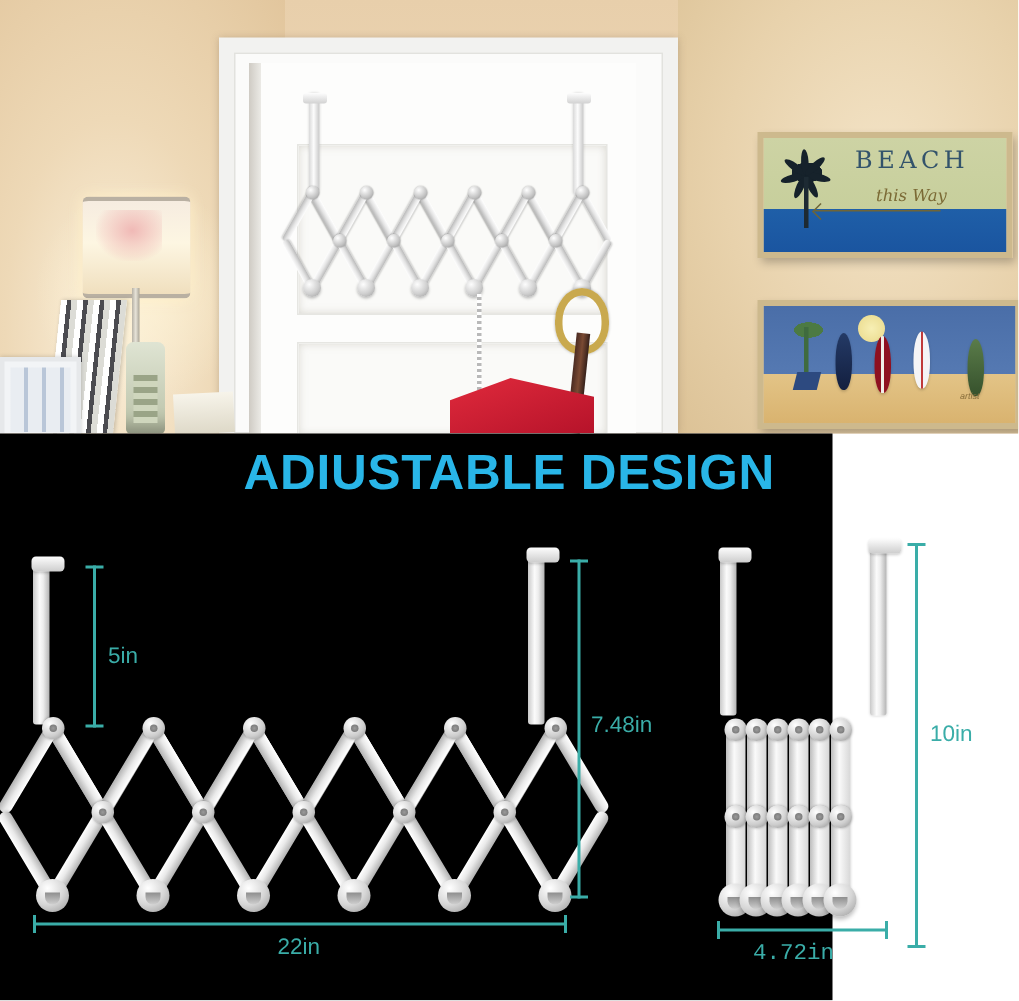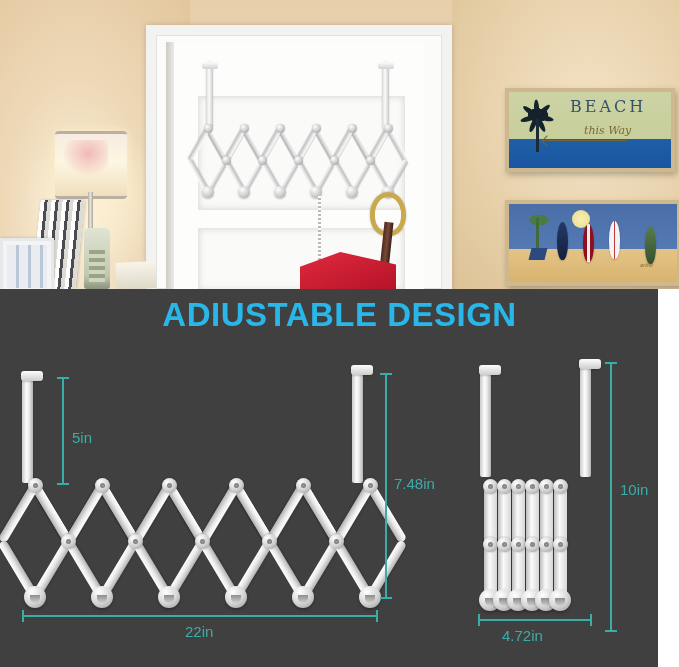--- a/index.html
+++ b/index.html
@@ -113,21 +113,21 @@
   .ppalm-trunk{position:absolute;left:536px;top:218px;width:3px;height:38px;background:#3f6b3f;}
   .ppalm-top{position:absolute;left:524px;top:212px;width:30px;height:16px;
      background:radial-gradient(ellipse,#4c7a43 0 45%,transparent 46%);}
   .chair{position:absolute;left:530px;top:248px;width:16px;height:12px;
      background:#2d4a80;transform:skewX(-14deg);}
   .board{position:absolute;width:11px;height:38px;border-radius:50% 50% 45% 45%;
      box-shadow:0 1px 2px rgba(0,0,0,.2);}
   .sig{position:absolute;left:640px;top:262px;font-size:6px;color:#8a6f3c;font-style:italic;}
 
   
-  .bottom{position:absolute;left:0;top:289px;width:658px;height:378px;background:#404040;}
+  .bottom{position:absolute;left:0;top:289px;width:555px;height:378px;background:#000000;}
   .title{position:absolute;left:0;top:7px;width:679px;text-align:center;
      font-size:33px;font-weight:bold;letter-spacing:.5px;}
 
   .diagram{position:absolute;}
   .dim-line-v{position:absolute;width:2px;}
   .dim-line-h{position:absolute;height:2px;}
   .cap-h{position:absolute;width:12px;height:2px;left:-5px;}
   .cap-v{position:absolute;width:2px;height:12px;top:-5px;}
   .dim-label{position:absolute;font-size:15px;white-space:nowrap;}
 
@@ -381,16 +381,16 @@
         <div class="hook2" style="left: 109px; top: 300px;"></div>
         <div class="dim-line-v" style="left: 170px; top: 73px; height: 270px; background: rgb(58, 173, 168);">
           <div class="cap-h" style="top: 0px; background: rgb(58, 173, 168);"></div>
           <div class="cap-h" style="top: 268px; background: rgb(58, 173, 168);"></div>
         </div>
         <div class="dim-label" style="left: 180px; top: 192px; color: rgb(58, 173, 168);">10in</div>
         <div class="dim-line-h" style="top: 330px; left: 38px; width: 114px; background: rgb(58, 173, 168);">
           <div class="cap-v" style="left: 0px; background: rgb(58, 173, 168);"></div>
           <div class="cap-v" style="left: 112px; background: rgb(58, 173, 168);"></div>
         </div>
-        <div class="dim-label" style="left: 62px; top: 338px; color: rgb(58, 173, 168);">4.72in</div>
+        <div class="dim-label" style="left: 62px; top: 338px; color: rgb(58, 173, 168); font-family: Liberation Mono, monospace;">4.72in</div>
       </div>
   </div>
 </div>
 
 </body></html>

